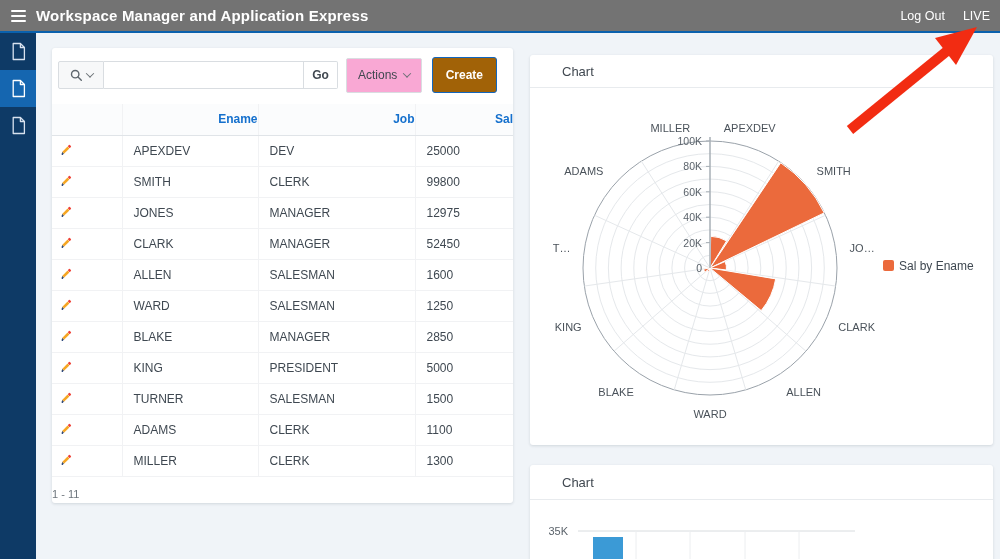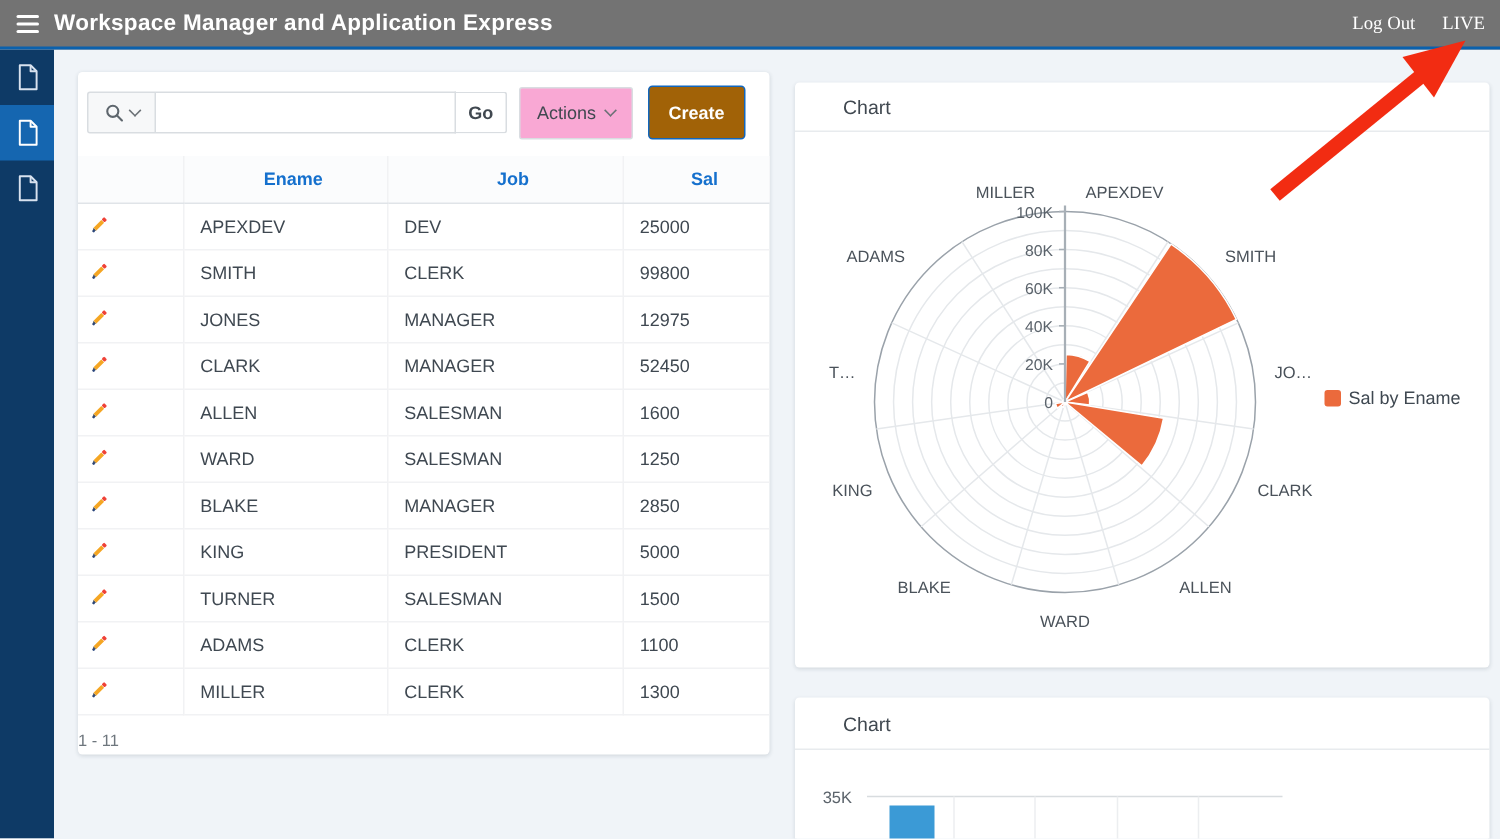--- a/index.html
+++ b/index.html
@@ -15,21 +15,21 @@
   .app-header {
     position: absolute; top:0; left:0; right:0; height:33px;
     background:#737373; border-bottom:2px solid #0A61AD;
     display:flex; align-items:center; color:#fff; z-index:5;
   }
   .menu-btn { width:36px; height:100%; display:flex; align-items:center; justify-content:center;
     flex-direction:column; gap:3px; cursor:pointer; background:transparent; border:none; }
   .menu-btn span { display:block; width:15px; height:2px; background:#fff; border-radius:1px; }
   .header-title { font-size:15px; font-weight:600; letter-spacing:.2px; }
   .header-right { margin-left:auto; display:flex; gap:18px; padding-right:10px; font-size:12.5px; }
-  .header-link { color:#fff; cursor:pointer;font-family:Liberation Serif, serif; }
+  .header-link { color:#fff; cursor:pointer; }
 
   
   .sidebar { position:absolute; top:33px; left:0; bottom:0; width:36px; background:#0E3A66; z-index:4; }
   .side-item { height:37px; display:flex; align-items:center; justify-content:center; cursor:pointer; }
   .side-item.selected { background:#1566B0; }
   .side-item svg { display:block; }
 
   
   .card { position:absolute; background:#fff; border-radius:3px; box-shadow:0 1px 3px rgba(20,40,60,.14); }
   #report-card  { left:52px;  top:48px;  width:461px; height:455px; }
@@ -49,21 +49,21 @@
     font-size:12px; color:#404850; border-radius:2px; display:flex; align-items:center; gap:7px; cursor:pointer;
     font-family:"Liberation Sans",sans-serif; }
   .create-btn { margin-left:auto; height:36px; padding:0 13px; background:#a16207; border:1px solid #1166BE;
     color:#fff; font-size:12px; font-weight:700; border-radius:3px; cursor:pointer;
     font-family:"Liberation Sans",sans-serif; }
   .chev { width:6px; height:6px; border-right:1.5px solid #6B7176; border-bottom:1.5px solid #6B7176;
     transform:rotate(45deg) translate(-1px,-1px); display:inline-block; }
 
   
   table { width:461px; border-collapse:collapse; table-layout:fixed; font-size:12px; color:#3F4851; }
-  th { height:31px; text-align:center; padding-left:11px; color:#1570CD; font-weight:700;
+  th { height:31px; text-align:right; padding-left:11px; color:#1570CD; font-weight:700;
     background:#FBFCFD; border-bottom:1px solid #E0E4E8; border-right:1px solid #F1F2F4; cursor:pointer; }
   th:first-child { cursor:default; }
   th:last-child, td:last-child { border-right:none; }
   td { height:31px; padding-left:11px; border-bottom:1px solid #F1F2F4; border-right:1px solid #F1F2F4;
     overflow:hidden; white-space:nowrap; }
   td.edit-cell { padding-left:7px; }
   .edit-btn { background:none; border:none; cursor:pointer; padding:0; display:inline-flex; }
   .report-footer { height:35px; display:flex; align-items:center; 
     padding-right:16px; font-size:11px; color:#6E767D; }
 

